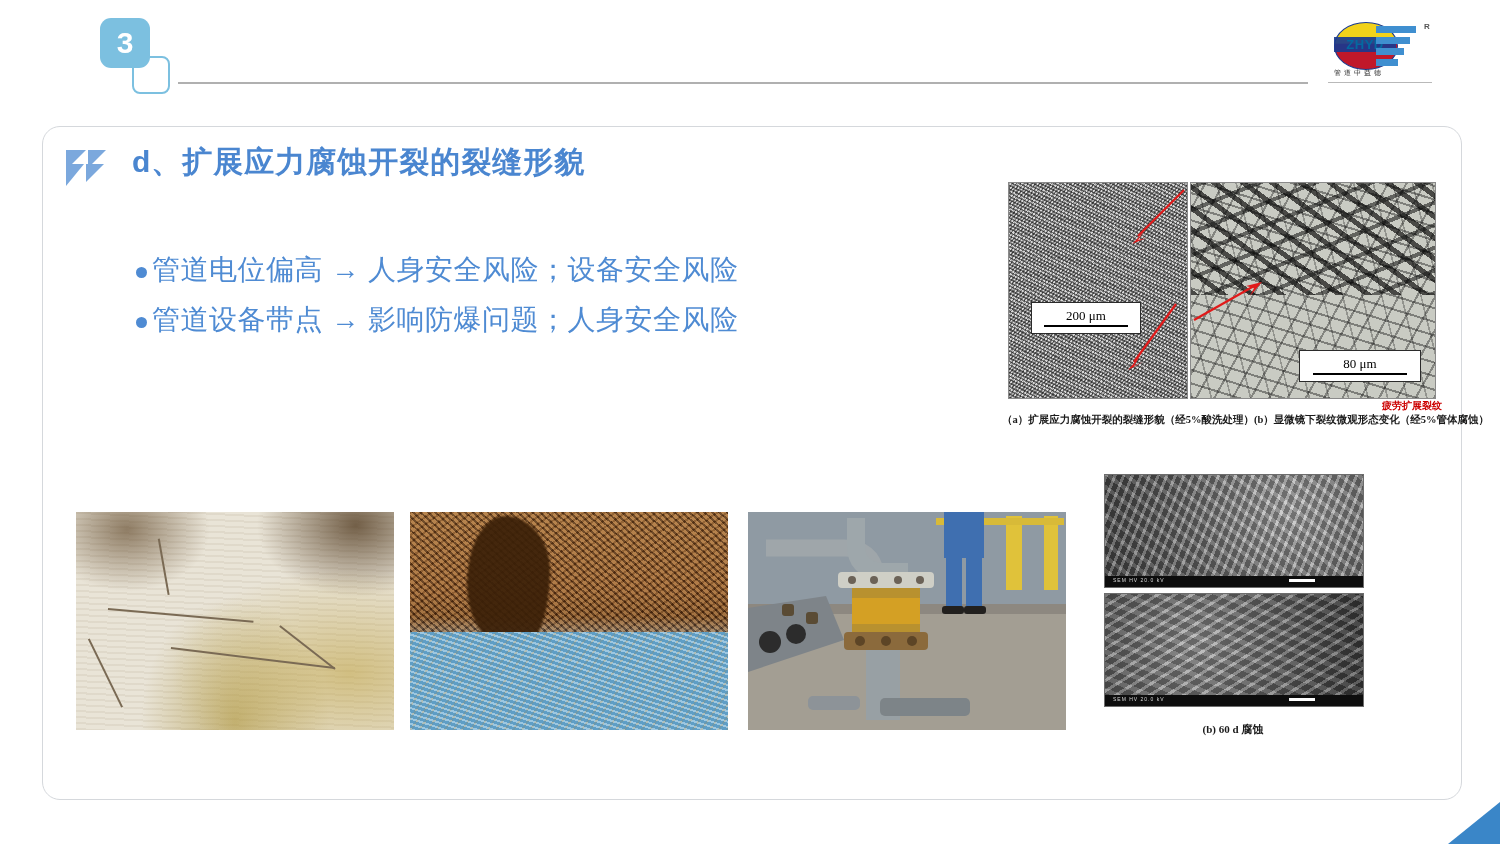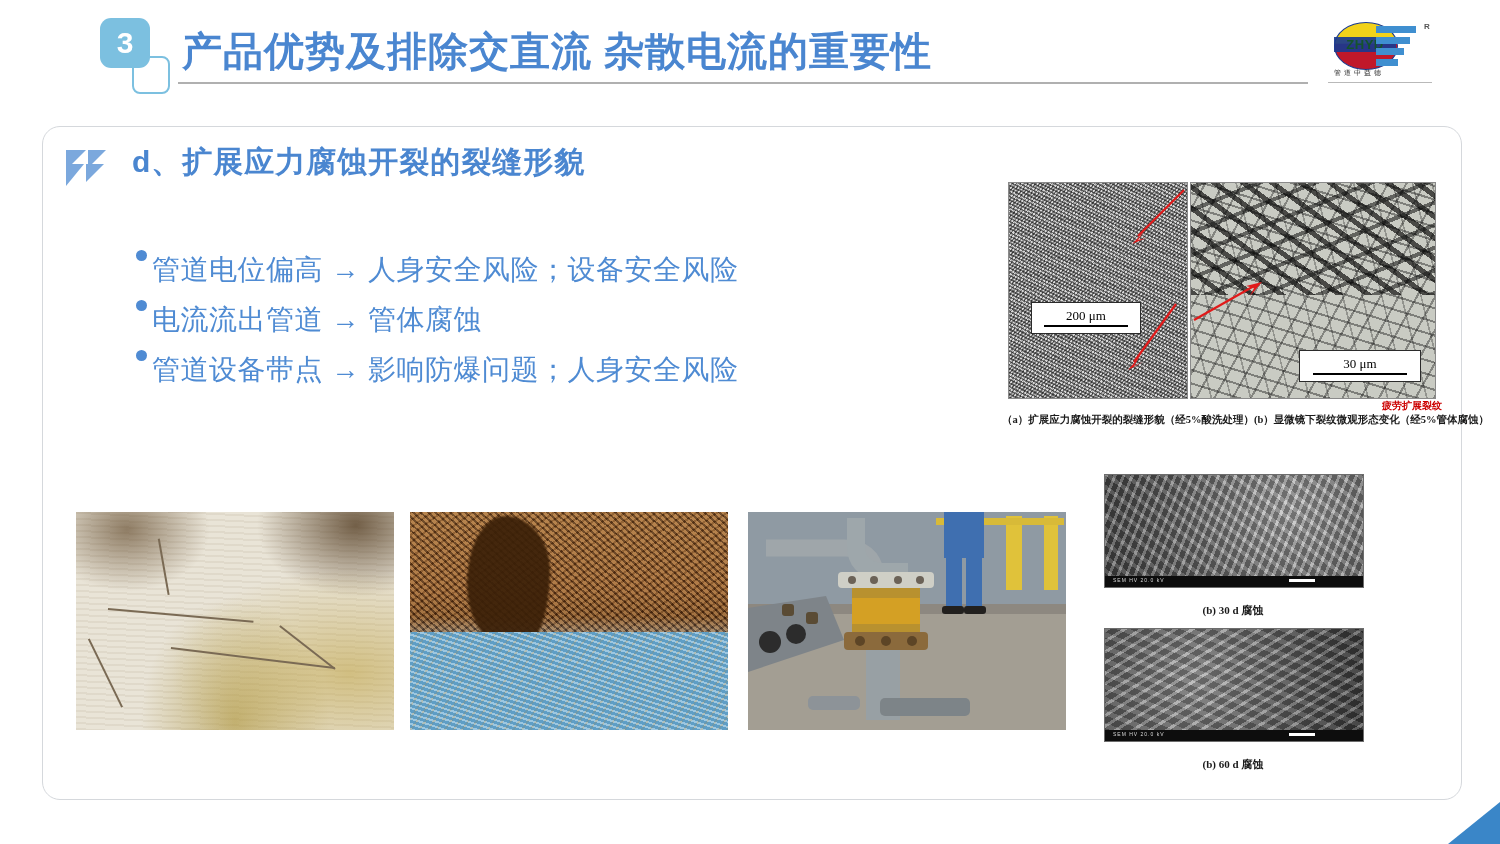--- a/index.html
+++ b/index.html
@@ -50,21 +50,21 @@
     border-radius: 50%;
     background: linear-gradient(to bottom, #f2d21a 0%, #f2d21a 44%, #c0182a 46%, #c0182a 100%);
     border: 1px solid #1a3a8f;
   }
   .logo-band {
     position: absolute; left: 2px; top: 17px; width: 62px; height: 15px;
     background: #1a3a8f; opacity: .92;
   }
   .logo-text {
     position: absolute; left: 2px; top: 16px; width: 62px; height: 17px;
-    color: #14532d; font-size: 13px; font-weight: bold; letter-spacing: .5px;
+    color: #0369a1; font-size: 13px; font-weight: bold; letter-spacing: .5px;
     display: flex; align-items: center; justify-content: center; line-height: 1;
   }
   .logo-stripes { position: absolute; left: 44px; top: 4px; width: 40px; height: 42px; }
   .logo-stripes i {
     position: absolute; left: 0; display: block; height: 7px; background: #3f8fd0;
   }
   .logo-stripes i:nth-child(1){ top: 2px;  width: 40px; }
   .logo-stripes i:nth-child(2){ top: 13px; width: 34px; }
   .logo-stripes i:nth-child(3){ top: 24px; width: 28px; }
   .logo-stripes i:nth-child(4){ top: 35px; width: 22px; }
@@ -92,21 +92,21 @@
 
   .subtitle {
     position: absolute; left: 132px; top: 142px;
     font-size: 30px; font-weight: bold; color: #4a86d0;
     letter-spacing: 1px; white-space: nowrap;
   }
 
   
   .bullets { position: absolute; left: 136px; top: 256px; width: 760px; }
   .bullet {
-    display: flex; align-items: flex-start;
+    display: flex; align-items: flex-end;
     font-size: 28px; color: #4f8bd3; line-height: 1;
     margin-bottom: 22px; white-space: nowrap;
   }
   .bullet .dot {
     width: 11px; height: 11px; border-radius: 50%;
     background: #4f8bd3; margin-right: 5px; flex: 0 0 auto;
     position: relative; top: -6px;
   }
   .bullet .btxt { letter-spacing: .5px; }
 
@@ -184,21 +184,21 @@
     position: absolute; right: 48px; top: 3px; width: 26px; height: 3px; background: #fff;
   }
   .sem .infobar .txt {
     position: absolute; left: 8px; top: 1px; font-size: 5px; color: #d8d8d8; letter-spacing: 1px;
   }
   .sem .cap {
     text-align: center; font-size: 11px; color: #1a1a1a; margin-top: 15px;
     font-family: "Liberation Serif", serif; font-weight: bold;
   }
   .sem-1 { left: 1104px; top: 474px; }
-  .sem-2 { left: 1104px; top: 628px; }
+  .sem-2 { left: 1104px; top: 593px; }
 
   
   .photo { position: absolute; width: 318px; height: 218px; overflow: hidden; }
   .photo-1 { left: 76px; top: 512px;
     background:
       radial-gradient(ellipse at 86% 74%, rgba(190,160,60,.55) 0%, rgba(190,160,60,0) 46%),
       radial-gradient(ellipse at 50% 96%, rgba(170,145,55,.6) 0%, rgba(170,145,55,0) 42%),
       radial-gradient(ellipse at 16% 8%, rgba(95,70,40,.65) 0%, rgba(95,70,40,0) 22%),
       radial-gradient(ellipse at 88% 6%, rgba(85,62,36,.8) 0%, rgba(85,62,36,0) 25%),
       repeating-linear-gradient(3deg, rgba(140,120,90,.1) 0 2px, rgba(255,255,255,0) 2px 6px),
@@ -245,21 +245,20 @@
 
 <div class="slide">
 
   <div class="header">
 
     <div class="num-badge-wrap">
       <div class="num-badge">3</div>
       <div class="num-badge-outline"></div>
     </div>
 
-    <div class="slide-title">产品优势及排除交直流 杂散电流的重要性</div>
     <div class="title-rule"></div>
 
     <div class="logo">
       <div class="logo-mark">
         <div class="logo-circle"></div>
         <div class="logo-band"></div>
         <div class="logo-text">ZHYD</div>
         <div class="logo-stripes">
           <i></i>
             <i></i>
@@ -286,41 +285,37 @@
 
   <div class="subtitle">d、扩展应力腐蚀开裂的裂缝形貌</div>
 
   <div class="bullets">
     <div class="bullet">
       <span class="dot"></span>
       <span class="btxt">管道电位偏高 →  人身安全风险；设备安全风险</span>
     </div>
     <div class="bullet">
       <span class="dot"></span>
-      <span class="btxt">电流流出管道 →  管体腐蚀</span>
-    </div>
-    <div class="bullet">
-      <span class="dot"></span>
       <span class="btxt">管道设备带点 →  影响防爆问题；人身安全风险</span>
     </div>
   </div>
 
   <div class="fig-micro">
     <div class="micro-row">
 
       <div class="micro micro-a">
         <div class="scalebar sb-a">
           <span class="sl">200 μm</span>
           <span class="sbar"></span>
         </div>
       </div>
 
       <div class="micro micro-b">
         <div class="scalebar sb-b">
-          <span class="sl">30 μm</span>
+          <span class="sl">80 μm</span>
           <span class="sbar"></span>
         </div>
       </div>
 
       <div class="arrow" style="left:118px; top:6px;">
         <svg width="64" height="60" viewBox="0 0 64 60">
           <line x1="58" y1="2" x2="12" y2="48" stroke="#e11a1a" stroke-width="2.2"></line>
           <polygon points="6,56 18,44 12,52 20,50" fill="#e11a1a"></polygon>
         </svg>
       </div>

